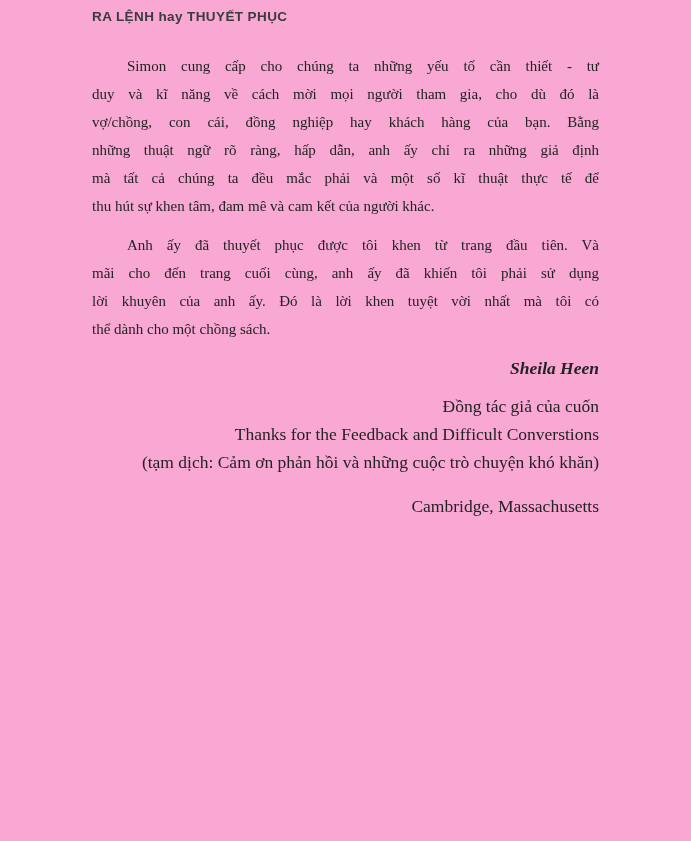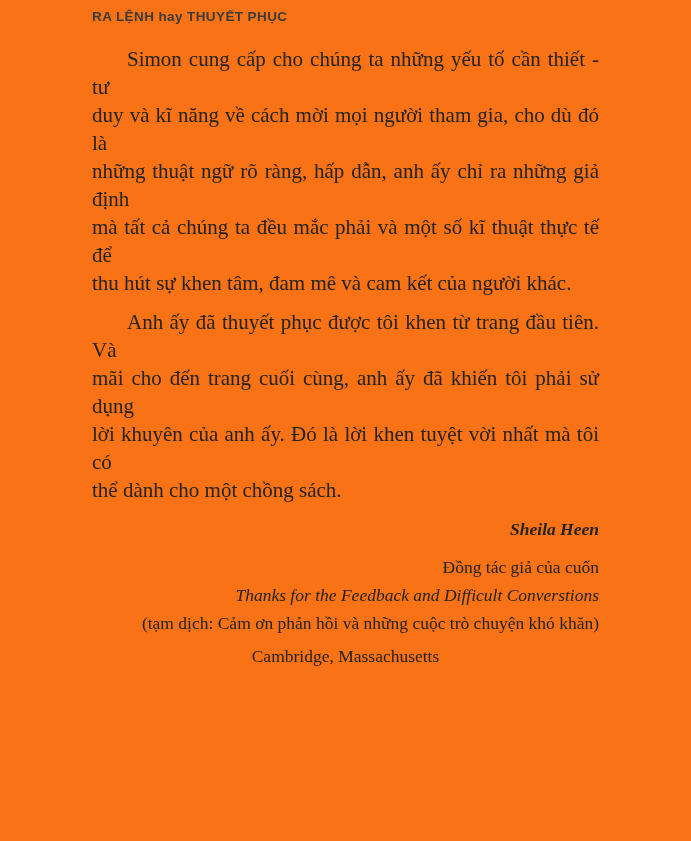--- a/index.html
+++ b/index.html
@@ -8,33 +8,33 @@
     width: 691px;
     height: 841px;
     overflow: hidden;
     font-family: "Liberation Serif", "DejaVu Serif", serif;
     color: #232323;
   }
   .page {
     width: 691px;
     height: 841px;
     padding: 9px 92px 0 92px;
-    background: #f97316;
+    background: #f9a8d4;
   }
   .running-header {
     font-family: "Liberation Sans", "DejaVu Sans", sans-serif;
     font-weight: 700;
     font-size: 13.5px;
     letter-spacing: 0.4px;
     color: #3b3b3b;
     line-height: 16px;
   }
   .body-block {
-    margin-top: 20px;
-    font-size: 21px;
+    margin-top: 27px;
+    font-size: 15px;
     color: #232323;
   }
   .para { margin-bottom: 11px; }
   .para .pline {
     line-height: 28px;
     text-align: justify;
     text-align-last: justify;
     white-space: normal;
   }
   .para .pline:first-child { text-indent: 35px; }
@@ -45,33 +45,34 @@
   }
   .sig-line {
     line-height: 28px;
     text-align: right;
   }
   .sig-author {
     font-weight: 700;
     margin-bottom: 10px;
     font-style: italic;
   }
-  .sig-book-title { font-style: italic; }
-  .sig-location { margin-top: 5px; text-align: center; }
+  .sig-book-title { }
+  .sig-location { margin-top: 16px; }
 </style>
 </head>
 <body>
 
 <div class="page">
   <div class="running-header">RA LỆNH hay THUYẾT PHỤC</div>
 
   <div class="body-block" id="body-paragraphs">
       <div class="para">
         <div class="pline">Simon cung cấp cho chúng ta những yếu tố cần thiết - tư</div>
         <div class="pline">duy và kĩ năng về cách mời mọi người tham gia, cho dù đó là</div>
+        <div class="pline">vợ/chồng, con cái, đồng nghiệp hay khách hàng của bạn. Bằng</div>
         <div class="pline">những thuật ngữ rõ ràng, hấp dẫn, anh ấy chỉ ra những giả định</div>
         <div class="pline">mà tất cả chúng ta đều mắc phải và một số kĩ thuật thực tế để</div>
         <div class="pline">thu hút sự khen tâm, đam mê và cam kết của người khác.</div>
       </div>
       <div class="para">
         <div class="pline">Anh ấy đã thuyết phục được tôi khen từ trang đầu tiên. Và</div>
         <div class="pline">mãi cho đến trang cuối cùng, anh ấy đã khiến tôi phải sử dụng</div>
         <div class="pline">lời khuyên của anh ấy. Đó là lời khen tuyệt vời nhất mà tôi có</div>
         <div class="pline">thể dành cho một chồng sách.</div>
       </div>

